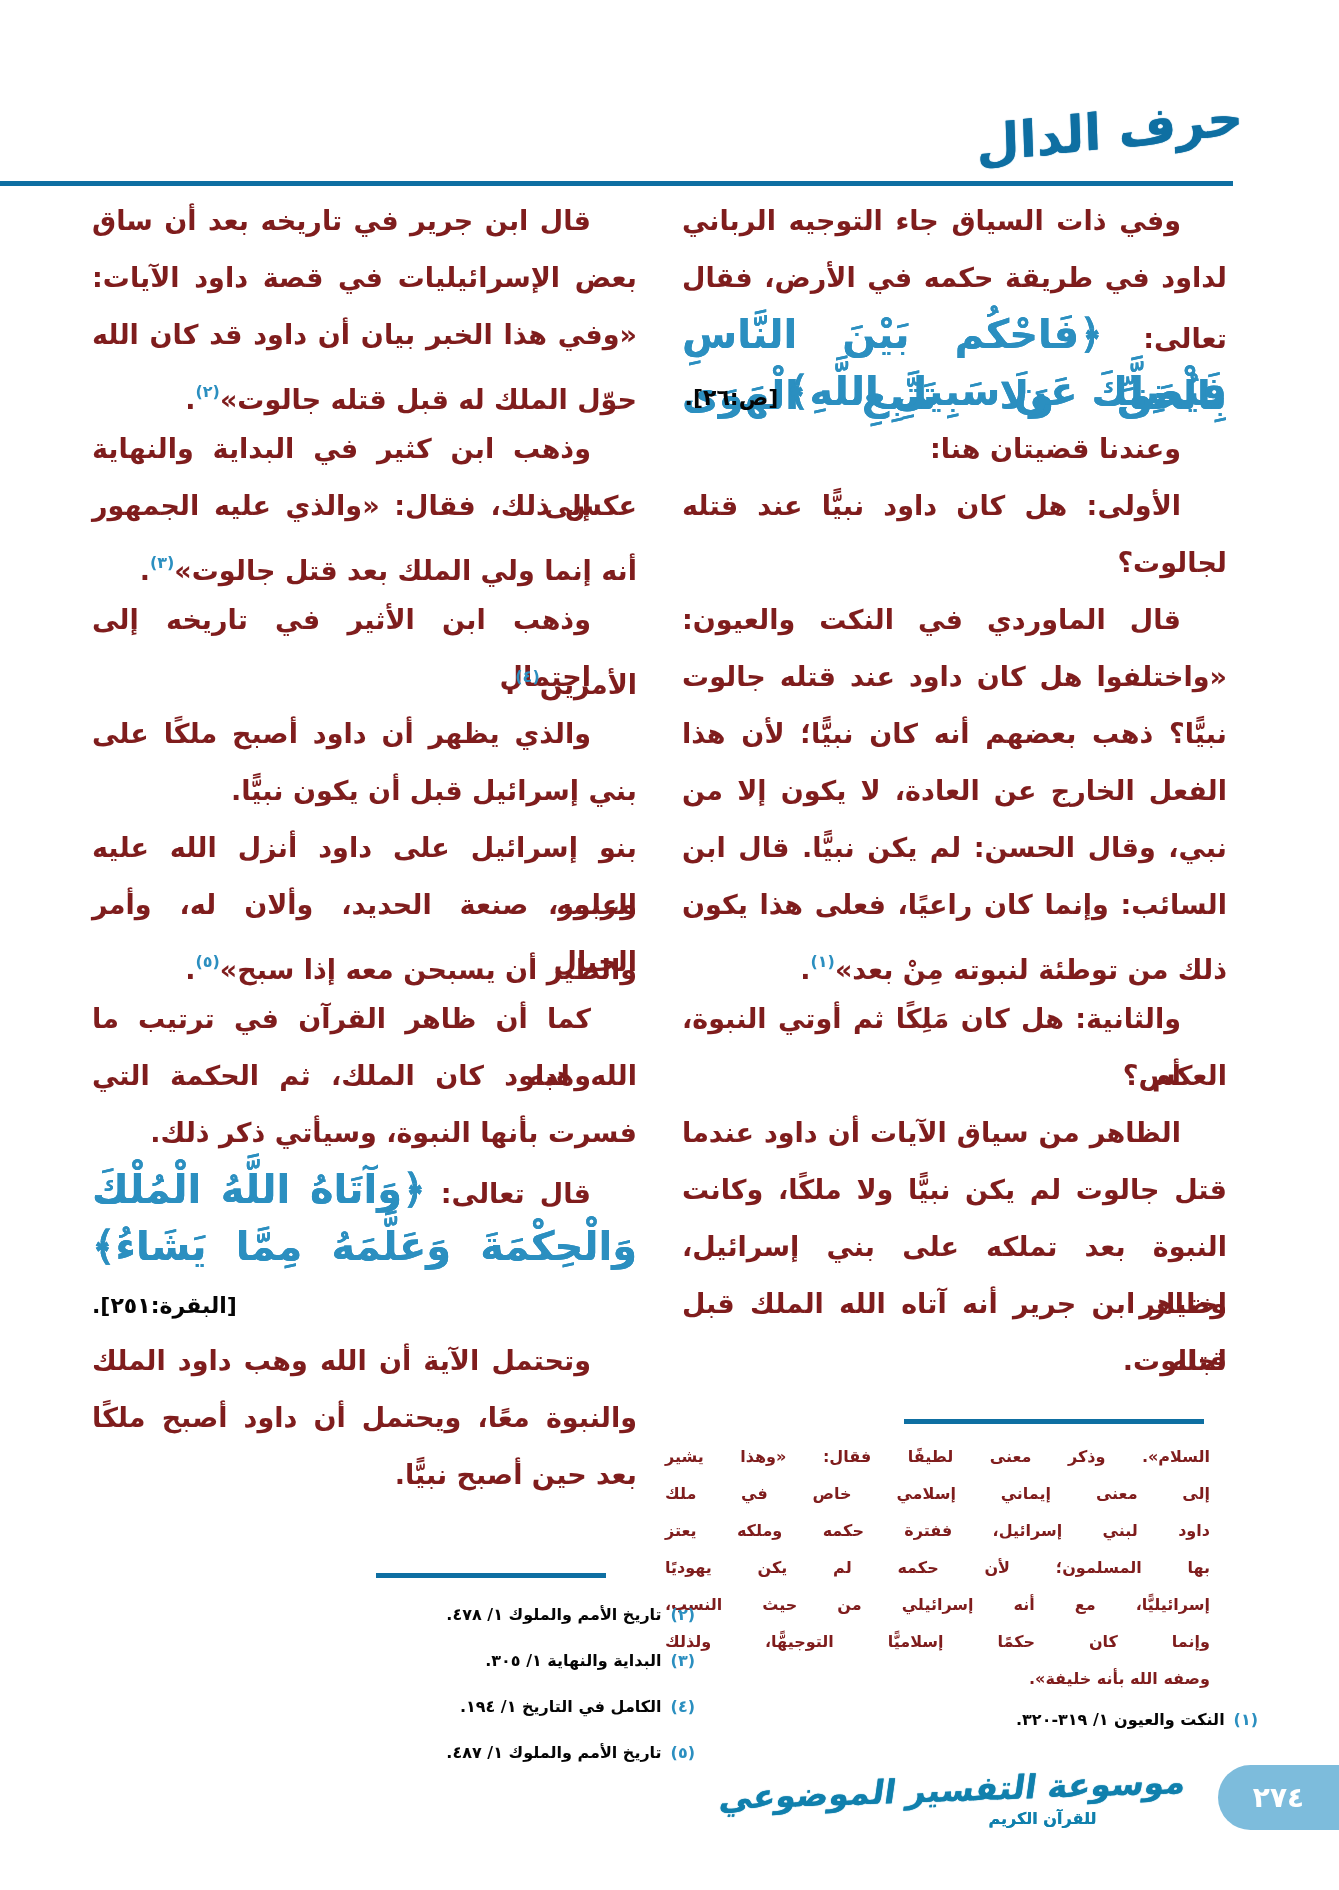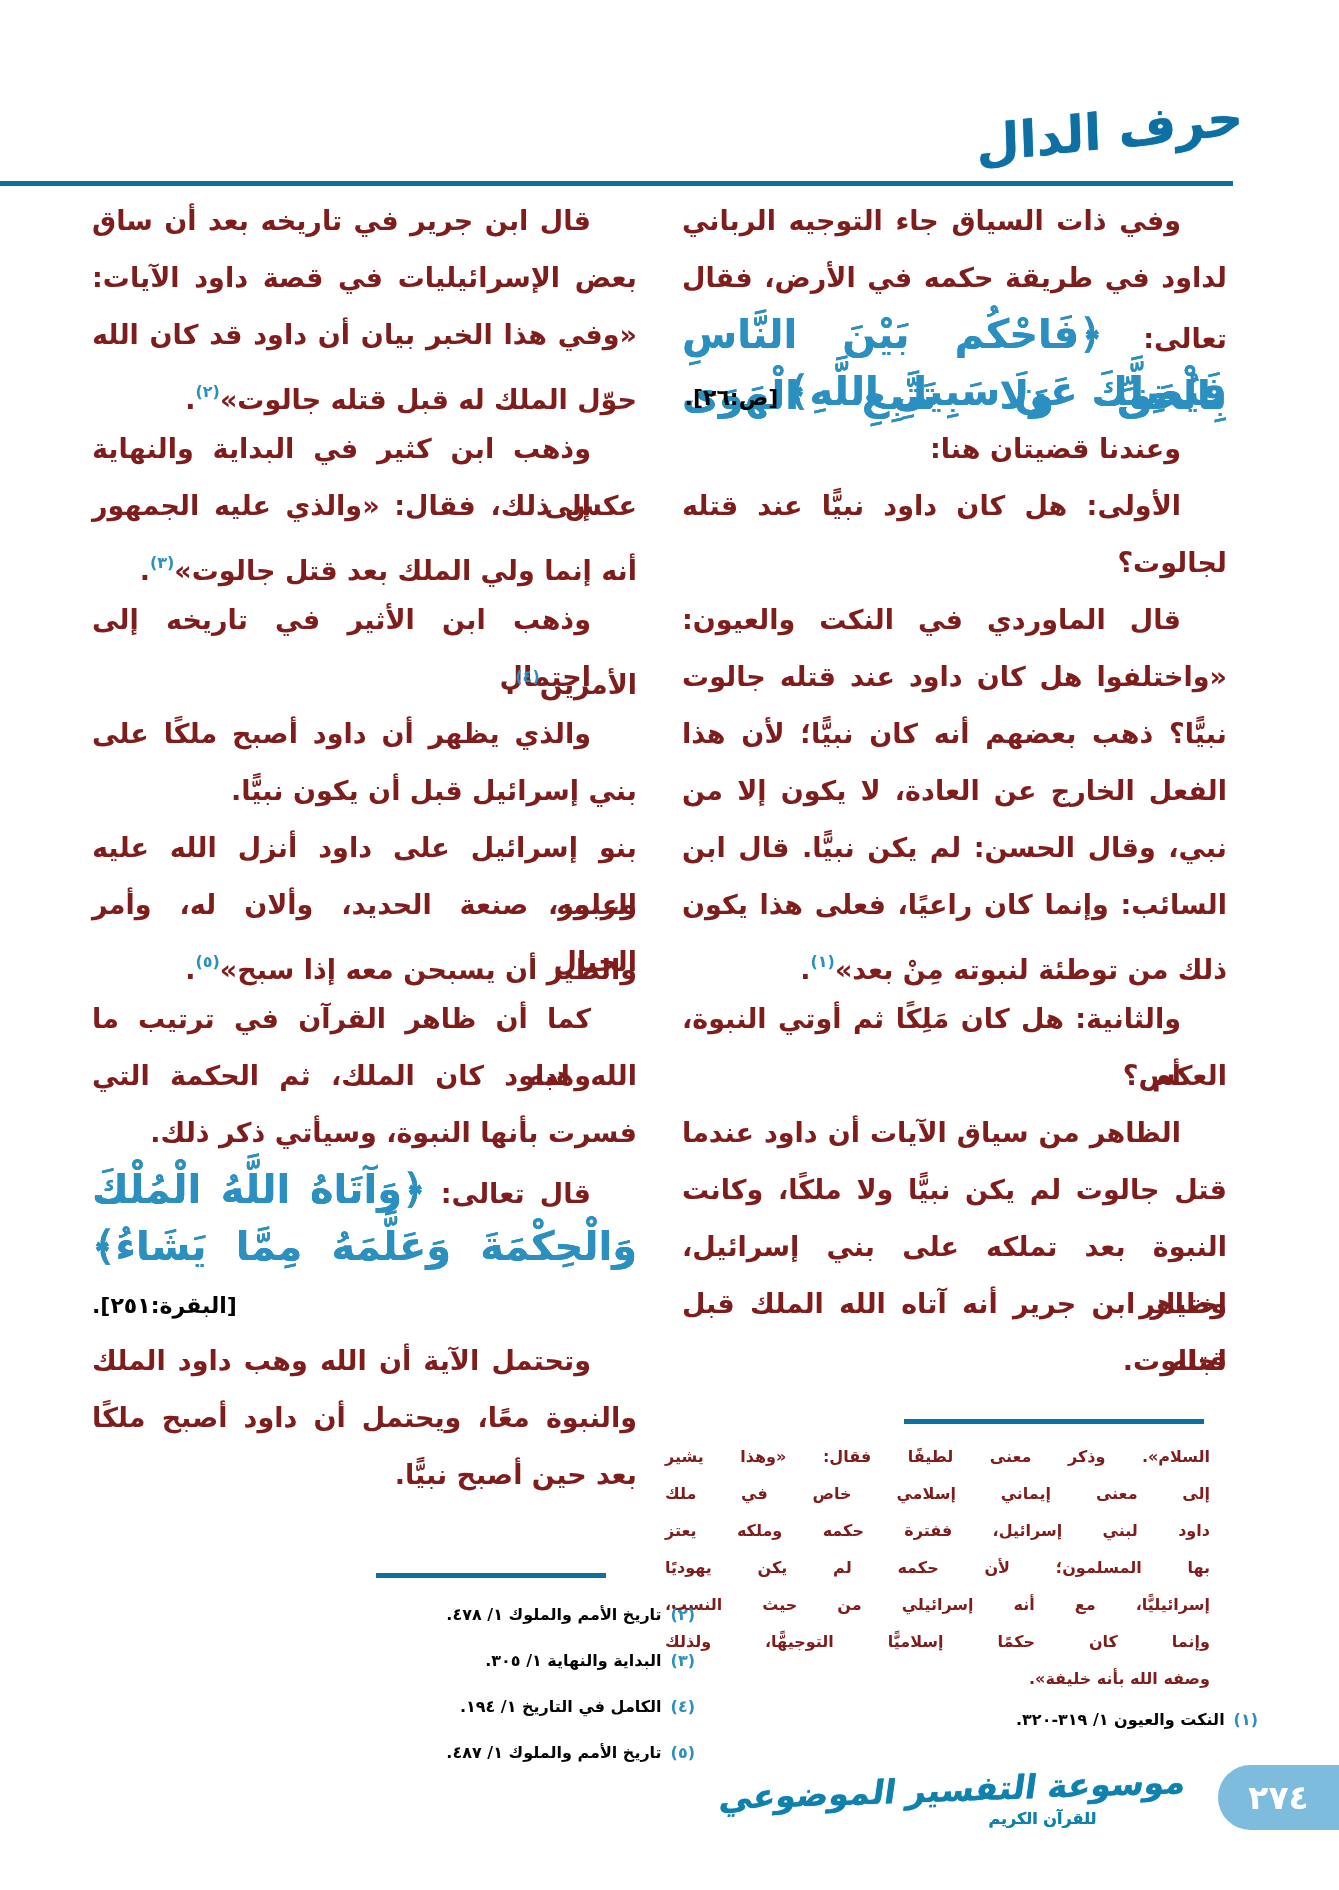--- a/index.html
+++ b/index.html
@@ -41,21 +41,21 @@
   .fitem{height:46px;line-height:46px;text-align:right;white-space:nowrap;}
   .f-num{color:#2b8fc0;margin-left:9px;}
   
   .logo{position:absolute;top:1766px;left:900px;width:285px;text-align:center;color:#1080ad;}
   .logo-main{font-size:33px;font-weight:bold;transform:skewX(-10deg) rotate(-2deg);
     line-height:1.25;text-shadow:0 0 1px #1080ad;white-space:nowrap;}
   .logo-sub{font-size:16px;font-weight:bold;margin-top:2px;text-shadow:0 0 0.5px #1080ad;}
   .page-badge{
     position:absolute;top:1765px;right:0;width:121px;height:65px;background:#7dbcdc;
     border-radius:34px 0 0 34px;color:#ffffff;text-align:center;line-height:65px;
-    font-size:33px;font-weight:bold;
+    font-size:28px;font-weight:bold;
   }
 </style>
 </head>
 <body>
 
 <div class="page">
 
   <div class="chapter-title">حرف الدال</div>
   <div class="header-rule"></div>
 

